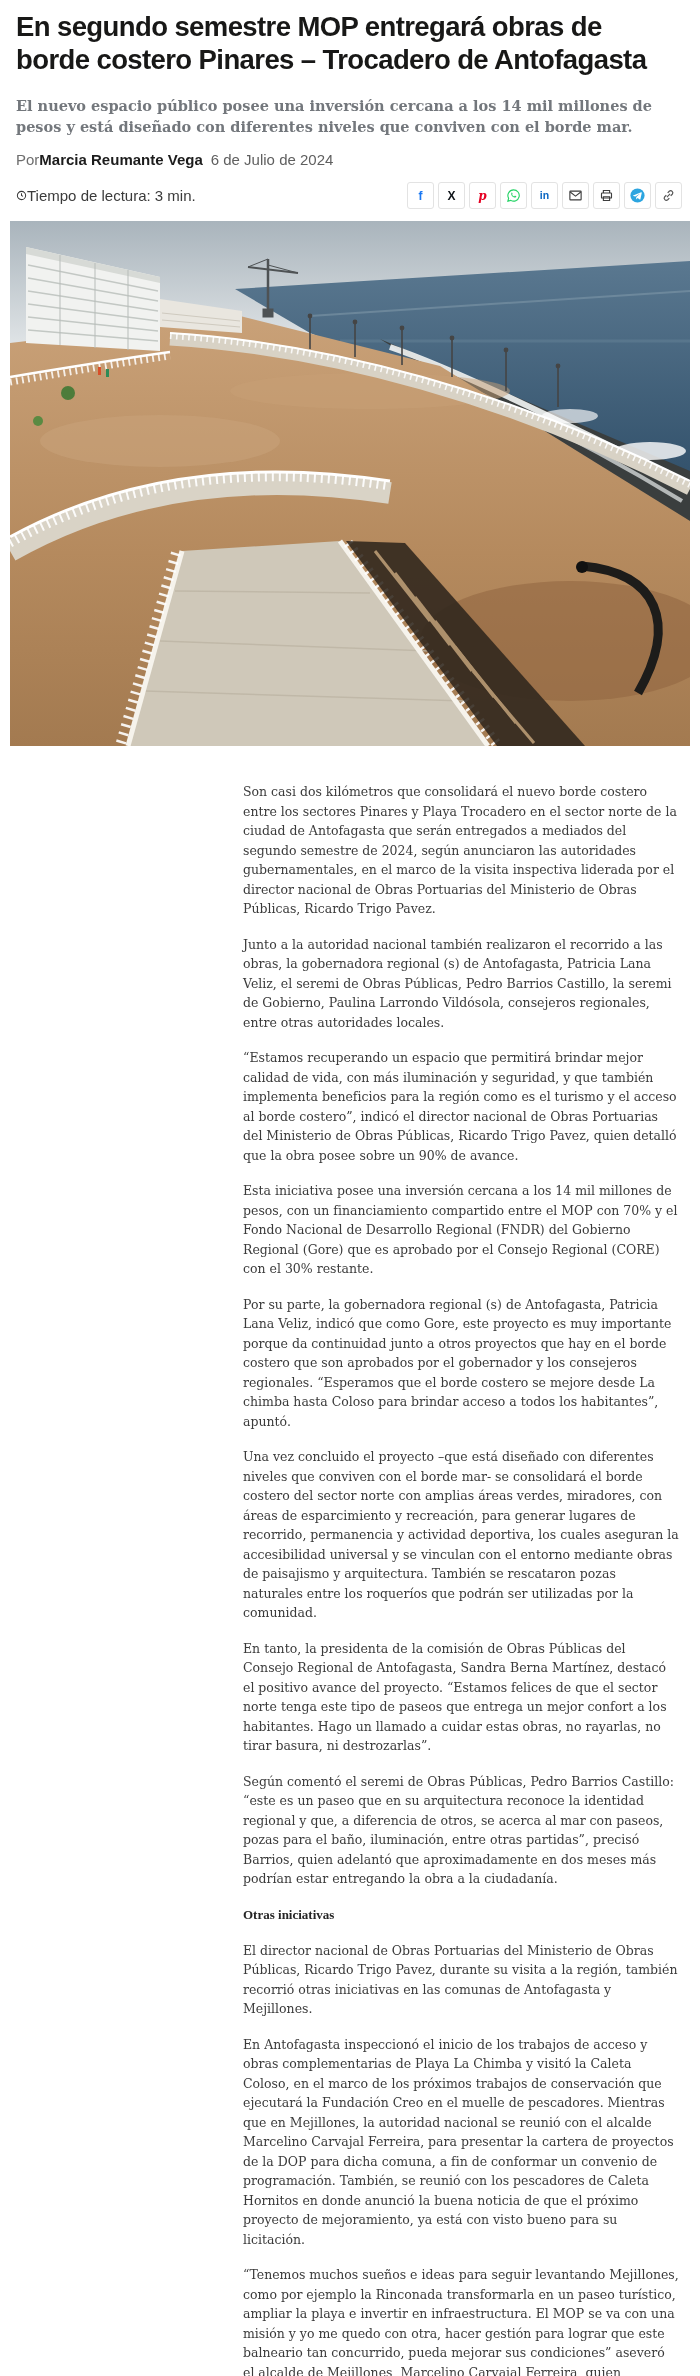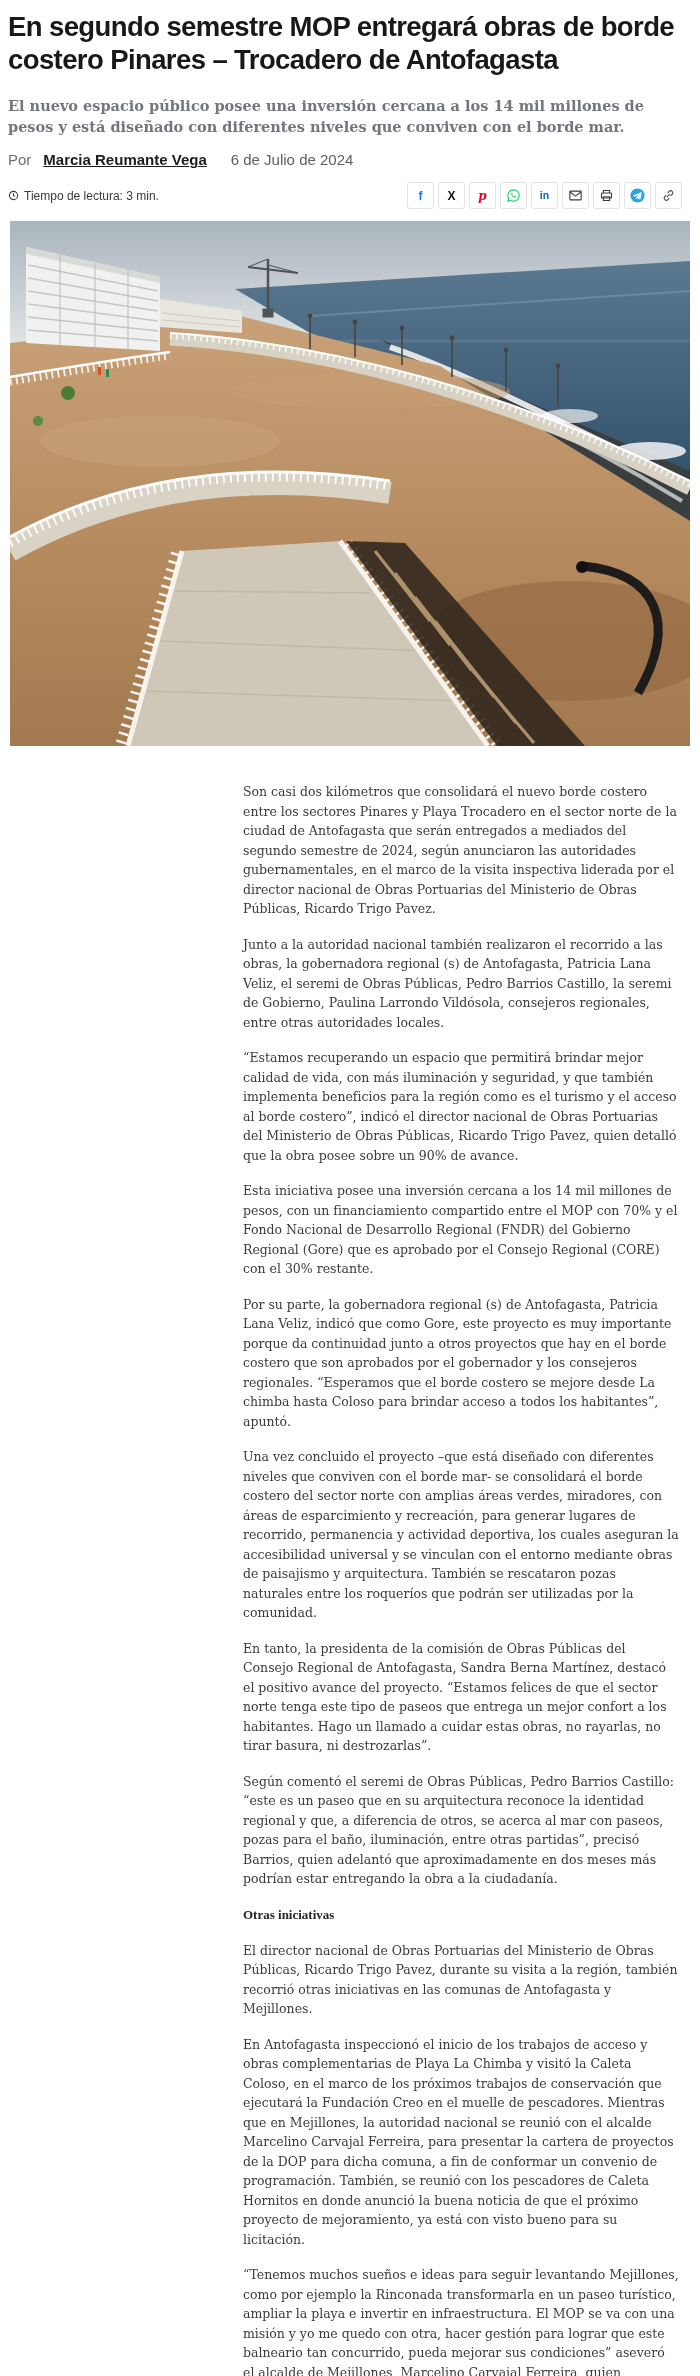--- a/index.html
+++ b/index.html
@@ -1,37 +1,37 @@
 <!DOCTYPE html>
 <html lang="es"><head>
 <meta charset="utf-8">
 <style>
   * { margin:0; padding:0; box-sizing:border-box; }
   html,body { background:#ffffff; }
   body { width:700px; font-family:"Liberation Sans", sans-serif; color:#1d1d1d; }
   .page { width:700px; min-height:2376px; background:#fff; overflow:hidden; }
 
-  .header { padding:0 18px 0 8px; }
+  .header { padding:0 18px 0 16px; }
   h1.headline {
     margin-top:10px;
     font-family:"Liberation Sans", sans-serif;
     font-weight:800; font-size:27.5px; line-height:1.2;
     letter-spacing:-0.6px; color:#181817;
   }
   p.deck {
     margin-top:20px; max-width:640px;
     font-family:"DejaVu Serif", serif;
     font-size:14.5px; line-height:1.42; color:#73777c;font-weight:bold;
   }
   .byline { margin-top:14px; font-size:15px; color:#6e6e6e; display:flex; align-items:baseline; }
-  .byline .author { font-weight:700; color:#1c1c1c; margin-left:12px;text-decoration:underline; }
-  .byline .date { margin-left:24px; color:#5f5f5f; }
+  .byline .author { font-weight:700; color:#1c1c1c; margin-left:0; }
+  .byline .date { margin-left:8px; color:#5f5f5f; }
 
   .meta-row { margin-top:14px; display:flex; justify-content:space-between; align-items:center; }
-  .read-time { display:flex; align-items:center; gap:5px; font-size:12px; color:#3a3a3a; }
+  .read-time { display:flex; align-items:center; font-size:15px; color:#3a3a3a; }
   .read-time svg { display:block; }
   .share-row { display:flex; gap:4px; }
   .share-btn {
     width:27px; height:27px; background:#fff;
     border:1px solid #e3e3e3; border-radius:3px;
     display:flex; align-items:center; justify-content:center;
     cursor:pointer; font-family:"Liberation Sans", sans-serif;
     font-weight:700; font-size:12px; padding:0;
   }
   .share-btn .glyph { line-height:1; }

